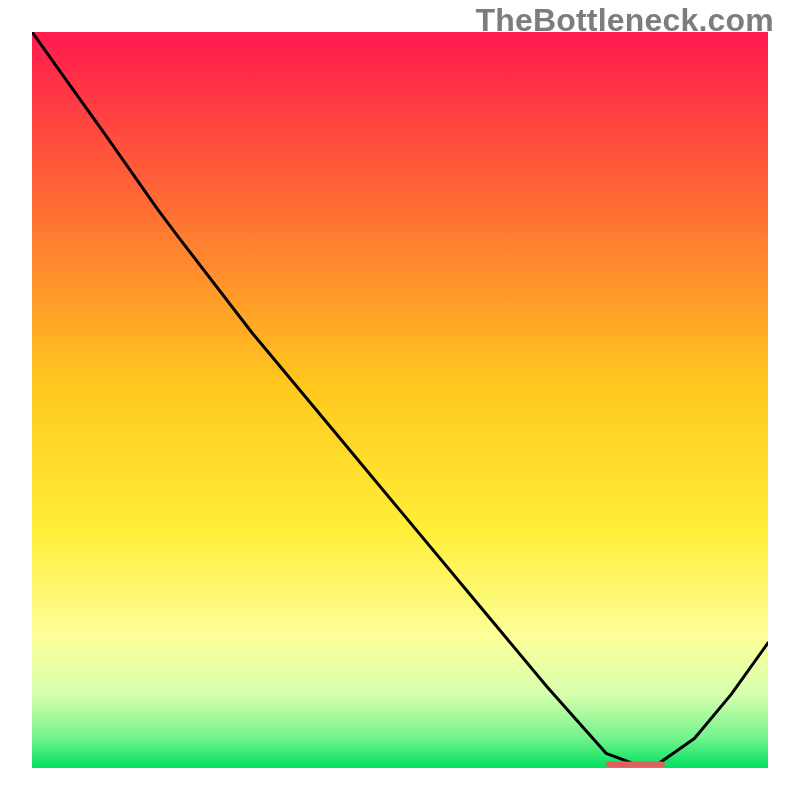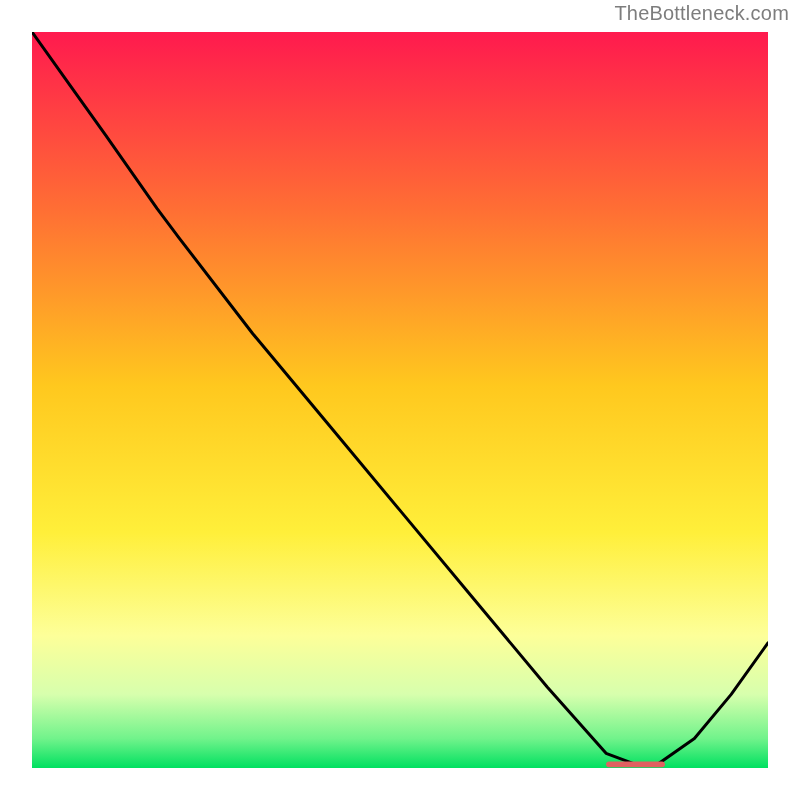--- a/index.html
+++ b/index.html
@@ -11,24 +11,25 @@
     font-family: Arial, Helvetica, sans-serif;
   }
   .chart-container {
     position: relative;
     width: 800px;
     height: 800px;
   }
   .attribution {
     position: absolute;
     top: 2px;
-    right: 11px;
-    font-size: 20px;
+    right: 26px;
+    font-size: 32px;
     color: #7d7d7d;
     letter-spacing: 0.2px;
+    font-weight: bold;
   }
   .plot-rect {
     position: absolute;
     left: 32px;
     top: 32px;
     width: 736px;
     height: 736px;
   }
   .plot-rect svg {
     display: block;

